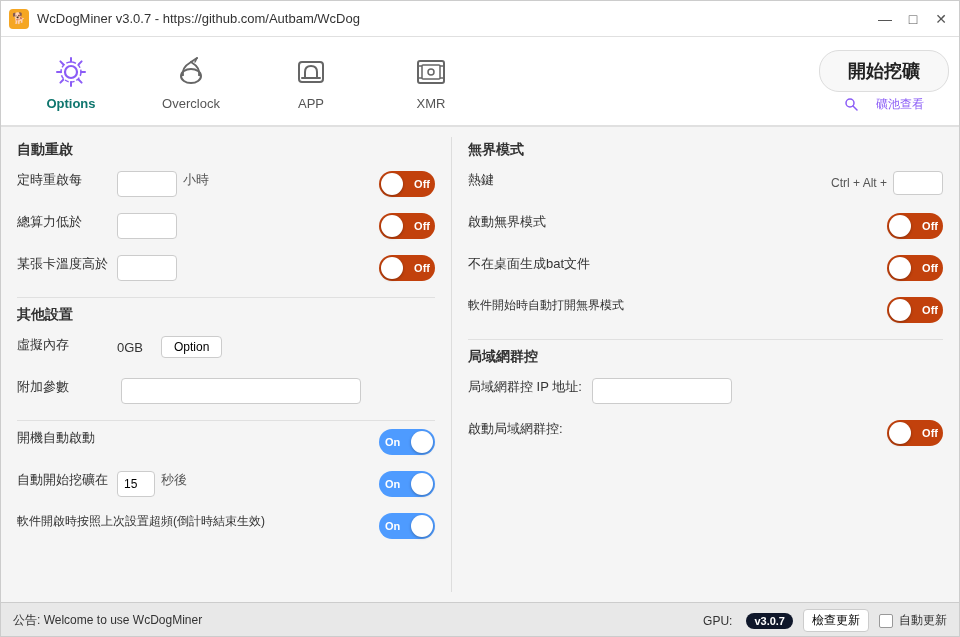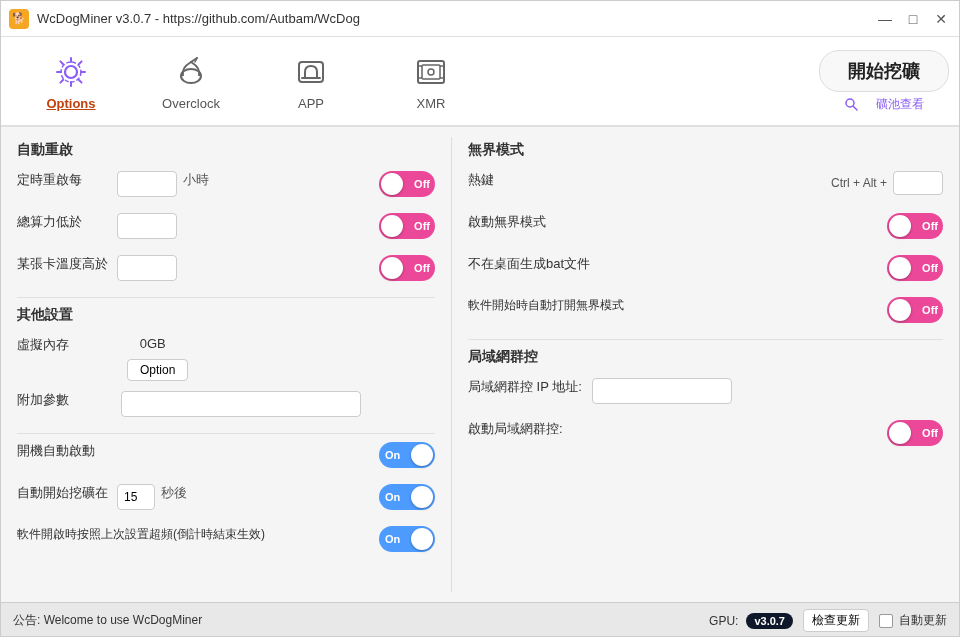--- a/index.html
+++ b/index.html
@@ -71,21 +71,21 @@
     }
     .nav-item.active { color: #8b5cf6; }
     .nav-item .nav-icon {
       width: 40px; height: 40px;
       display: flex; align-items: center; justify-content: center;
     }
     .nav-item .nav-label {
       font-size: 13px;
       font-weight: 500;
     }
-    .nav-item.active .nav-label { color: #c2410c; font-weight: 600; text-decoration: underline; }
+    .nav-item.active .nav-label { color: #0f766e; font-weight: 600; }
 
     .nav-spacer { flex: 1; }
 
     .start-btn-container {
       display: flex;
       flex-direction: column;
       align-items: center;
       gap: 4px;
     }
     .start-btn {
@@ -167,21 +167,21 @@
       display: inline-flex;
       align-items: center;
       width: 56px;
       height: 26px;
       border-radius: 13px;
       cursor: pointer;
       position: relative;
       transition: background 0.2s;
     }
     .toggle.off {
-      background: #ec4899;
+      background: #c2410c;
     }
     .toggle.on {
       background: #4e9bff;
     }
     .toggle .knob {
       width: 22px;
       height: 22px;
       background: white;
       border-radius: 50%;
       position: absolute;
@@ -213,21 +213,20 @@
       background: white;
       cursor: pointer;
       font-size: 12px;
       margin-left: 10px;
     }
 
     .virtual-mem-row {
       display: flex;
       align-items: center;
       gap: 8px;
-      flex-direction: column;
     }
     .virtual-mem-value {
       color: #333;
       font-size: 13px;
     }
 
     .hotkey-container {
       display: flex;
       align-items: center;
       gap: 6px;
@@ -253,21 +252,21 @@
       align-items: center;
       padding: 0 12px;
       border-top: 1px solid #ccc;
       font-size: 12px;
       color: #333;
     }
     #statusbar .announcement {
       flex: 1;
     }
     #statusbar .gpu-info {
-      margin-right: 8px;
+      margin-right: 14px;
     }
     #statusbar .version-badge {
       background: #0f172a;
       color: white;
       padding: 2px 8px;
       border-radius: 10px;
       font-size: 11px;
       font-weight: bold;
       margin-right: 10px;
     }

